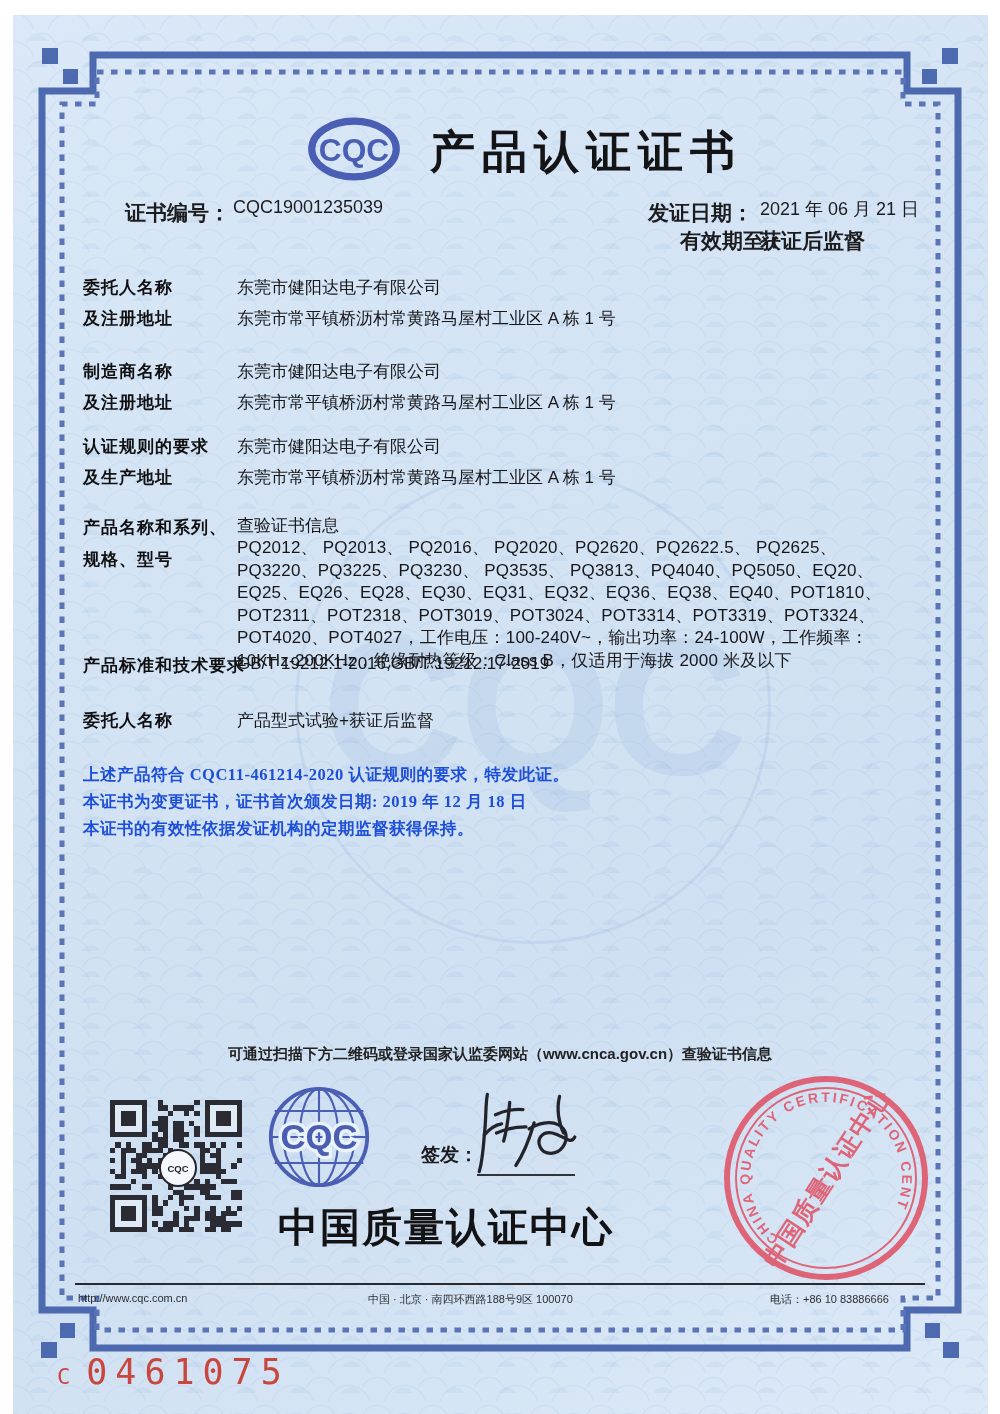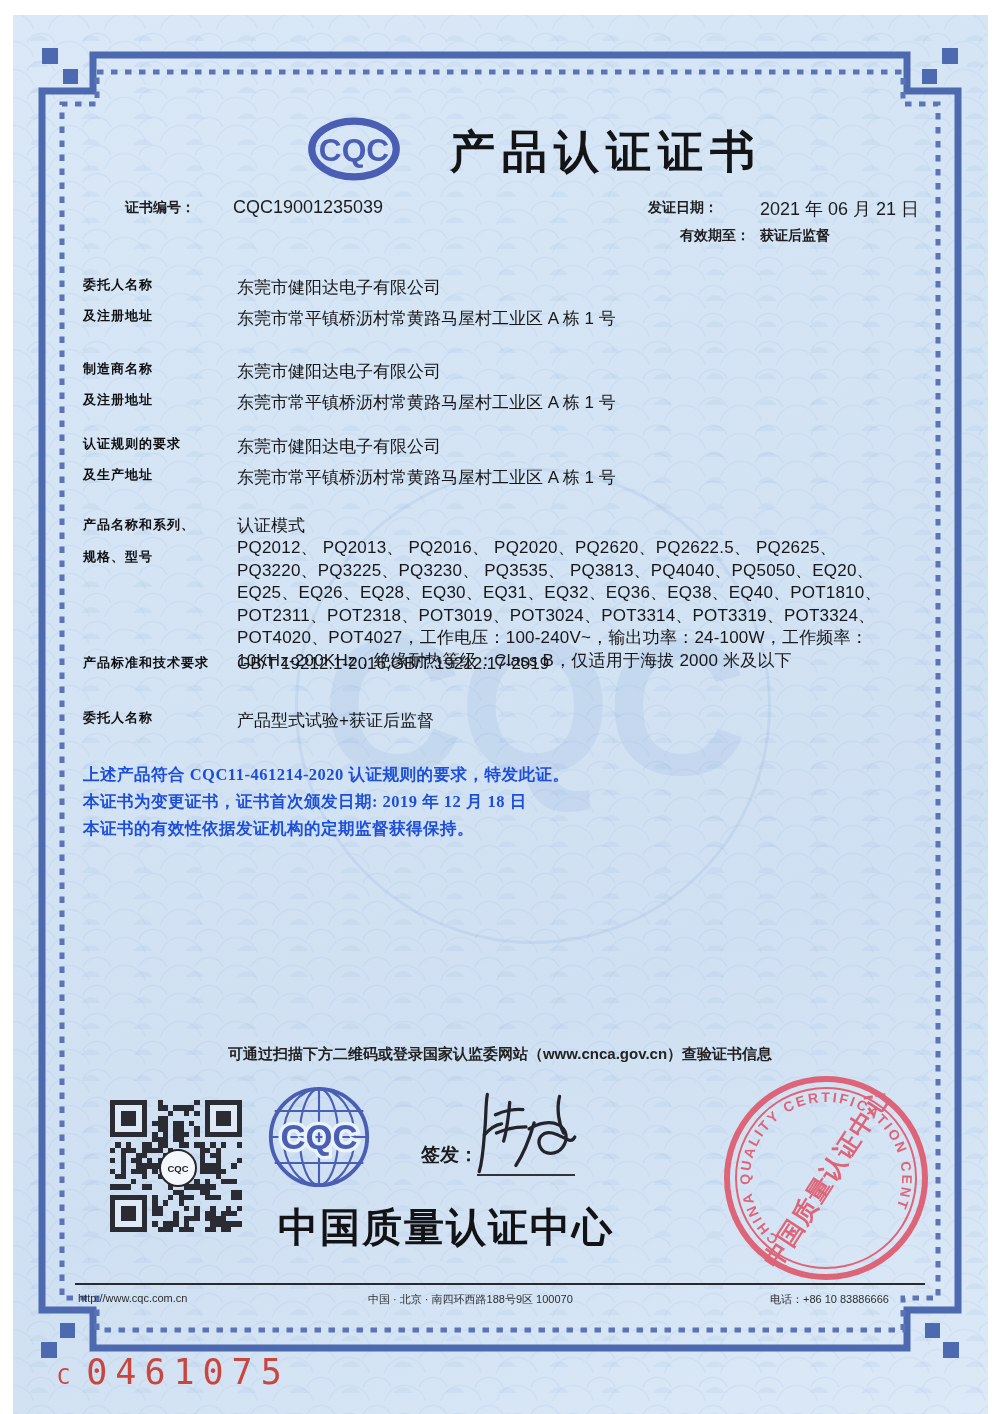--- a/index.html
+++ b/index.html
@@ -17,21 +17,21 @@
   }
   .paper::before{
     content:"";position:absolute;inset:0;
     background-image:
       radial-gradient(circle at 50% 120%, rgba(110,155,210,0) 14px, rgba(110,155,210,0.12) 15px, rgba(110,155,210,0) 16.5px),
       radial-gradient(circle at 50% 120%, rgba(110,155,210,0) 20px, rgba(110,155,210,0.10) 21px, rgba(110,155,210,0) 22.5px);
     background-size:56px 28px,56px 28px;
     background-position:0 0,28px 14px;
   }
   .abs{position:absolute;}
-  .label{font-weight:700;color:#101012;font-size:13px;letter-spacing:1px;text-align:right;}
+  .label{font-weight:700;color:#101012;font-size:17px;letter-spacing:1px;text-align:right;}
   .value{font-size:17px;color:#17171a;}
   .serif{font-family:"Liberation Serif","DejaVu Serif",serif;font-weight:700;}
   .watermark{
     position:absolute;left:295px;top:468px;width:470px;height:470px;border-radius:50%;
     border:3px solid rgba(125,160,212,0.16);
     display:flex;align-items:center;justify-content:center;
   }
   .watermark span{
     font-size:195px;font-weight:700;color:rgba(125,160,212,0.15);letter-spacing:-4px;
   }
@@ -50,21 +50,21 @@
   .footer-text{font-size:11px;color:#2c2c30;}
   .serial{font-family:"DejaVu Sans Mono","Liberation Mono",monospace;color:#c9463f;}
   .serial .pfx{font-size:22px;margin-right:16px;letter-spacing:0;}
   .serial .num{font-size:35px;letter-spacing:8px;}
   .qr-badge{
     position:absolute;left:159px;top:1149px;width:34px;height:34px;border-radius:50%;
     background:#f4f7fb;border:2px solid #26262c;display:flex;align-items:center;justify-content:center;
     font-size:9.5px;font-weight:700;color:#1e1e24;
   }
   .stamp-wrap{position:absolute;left:704px;top:1056px;width:244px;height:244px;transform:rotate(-12deg);opacity:0.85;}
-  .meta-label{font-size:14px;}
+  .meta-label{font-size:21px;}
   .meta-value{font-size:18px;}
 </style>
 </head>
 <body>
 
 <div class="paper"></div>
 
 <div class="watermark">
   <span>CQC</span>
 </div>
@@ -81,21 +81,21 @@
       <rect x="41" y="1342" width="16" height="16"></rect>
     <rect x="925" y="1323" width="15" height="15"></rect>
       <rect x="943" y="1342" width="16" height="16"></rect>
   </g>
 </svg>
 
 <svg class="abs" style="left:306px;top:114px" width="96" height="70" viewBox="0 0 100 72">
   <ellipse cx="50" cy="36" rx="44" ry="29" fill="none" stroke="#4a5fb4" stroke-width="7.5"></ellipse>
   <text x="50" y="48" text-anchor="middle" font-size="33" font-weight="bold" fill="#4a5fb4" font-family="Liberation Sans, sans-serif">CQC</text>
 </svg>
-<div class="abs title" style="left:450px;top:122px">产品认证证书</div>
+<div class="abs title" style="left:430px;top:122px">产品认证证书</div>
 
 <span class="abs serif meta-label" style="left:125px;top:199px">证书编号：</span>
 <span class="abs meta-value" style="left:233px;top:197px">CQC19001235039</span>
 <span class="abs serif meta-label" style="left:648px;top:199px">发证日期：</span>
 <span class="abs meta-value" style="left:760px;top:197px">2021 年 06 月 21 日</span>
 <span class="abs serif meta-label" style="left:680px;top:227px">有效期至：</span>
 <span class="abs serif meta-label" style="left:760px;top:227px">获证后监督</span>
 
 <span class="abs label" style="left:83px;top:276px">委托人名称</span>
 <span class="abs value" style="left:237px;top:276px">东莞市健阳达电子有限公司</span>
@@ -107,21 +107,21 @@
 <span class="abs label" style="left:83px;top:391px">及注册地址</span>
 <span class="abs value" style="left:237px;top:391px">东莞市常平镇桥沥村常黄路马屋村工业区 A 栋 1 号</span>
 
 <span class="abs label" style="left:83px;top:435px">认证规则的要求</span>
 <span class="abs value" style="left:237px;top:435px">东莞市健阳达电子有限公司</span>
 <span class="abs label" style="left:83px;top:466px">及生产地址</span>
 <span class="abs value" style="left:237px;top:466px">东莞市常平镇桥沥村常黄路马屋村工业区 A 栋 1 号</span>
 
 <span class="abs label" style="left:83px;top:516px">产品名称和系列、</span>
 <span class="abs label" style="left:83px;top:548px">规格、型号</span>
-<span class="abs value" style="left:237px;top:514px">认证模式</span>
+<span class="abs value" style="left:237px;top:514px">查验证书信息</span>
 <div class="abs models" style="left:237px;top:537px">PQ2012、 PQ2013、 PQ2016、 PQ2020、PQ2620、PQ2622.5、 PQ2625、 PQ3220、PQ3225、PQ3230、 PQ3535、 PQ3813、PQ4040、PQ5050、EQ20、EQ25、EQ26、EQ28、EQ30、EQ31、EQ32、EQ36、EQ38、EQ40、POT1810、POT2311、POT2318、POT3019、POT3024、POT3314、POT3319、POT3324、POT4020、POT4027，工作电压：100-240V~，输出功率：24-100W，工作频率：10KHz-200KHz，绝缘耐热等级：Class B，仅适用于海拔 2000 米及以下</div>
 
 <span class="abs label" style="left:83px;top:654px">产品标准和技术要求</span>
 <span class="abs value" style="left:237px;top:654px">GB/T 19212.1-2016;GB/T 19212.17-2019</span>
 <span class="abs label" style="left:83px;top:709px">委托人名称</span>
 <span class="abs value" style="left:237px;top:709px">产品型式试验+获证后监督</span>
 
 <div class="abs serif stmt" style="left:83px;top:762px">上述产品符合 CQC11-461214-2020 认证规则的要求，特发此证。</div>
 <div class="abs serif stmt" style="left:83px;top:789px">本证书为变更证书，证书首次颁发日期: 2019 年 12 月 18 日</div>
 <div class="abs serif stmt" style="left:83px;top:816px">本证书的有效性依据发证机构的定期监督获得保持。</div>

